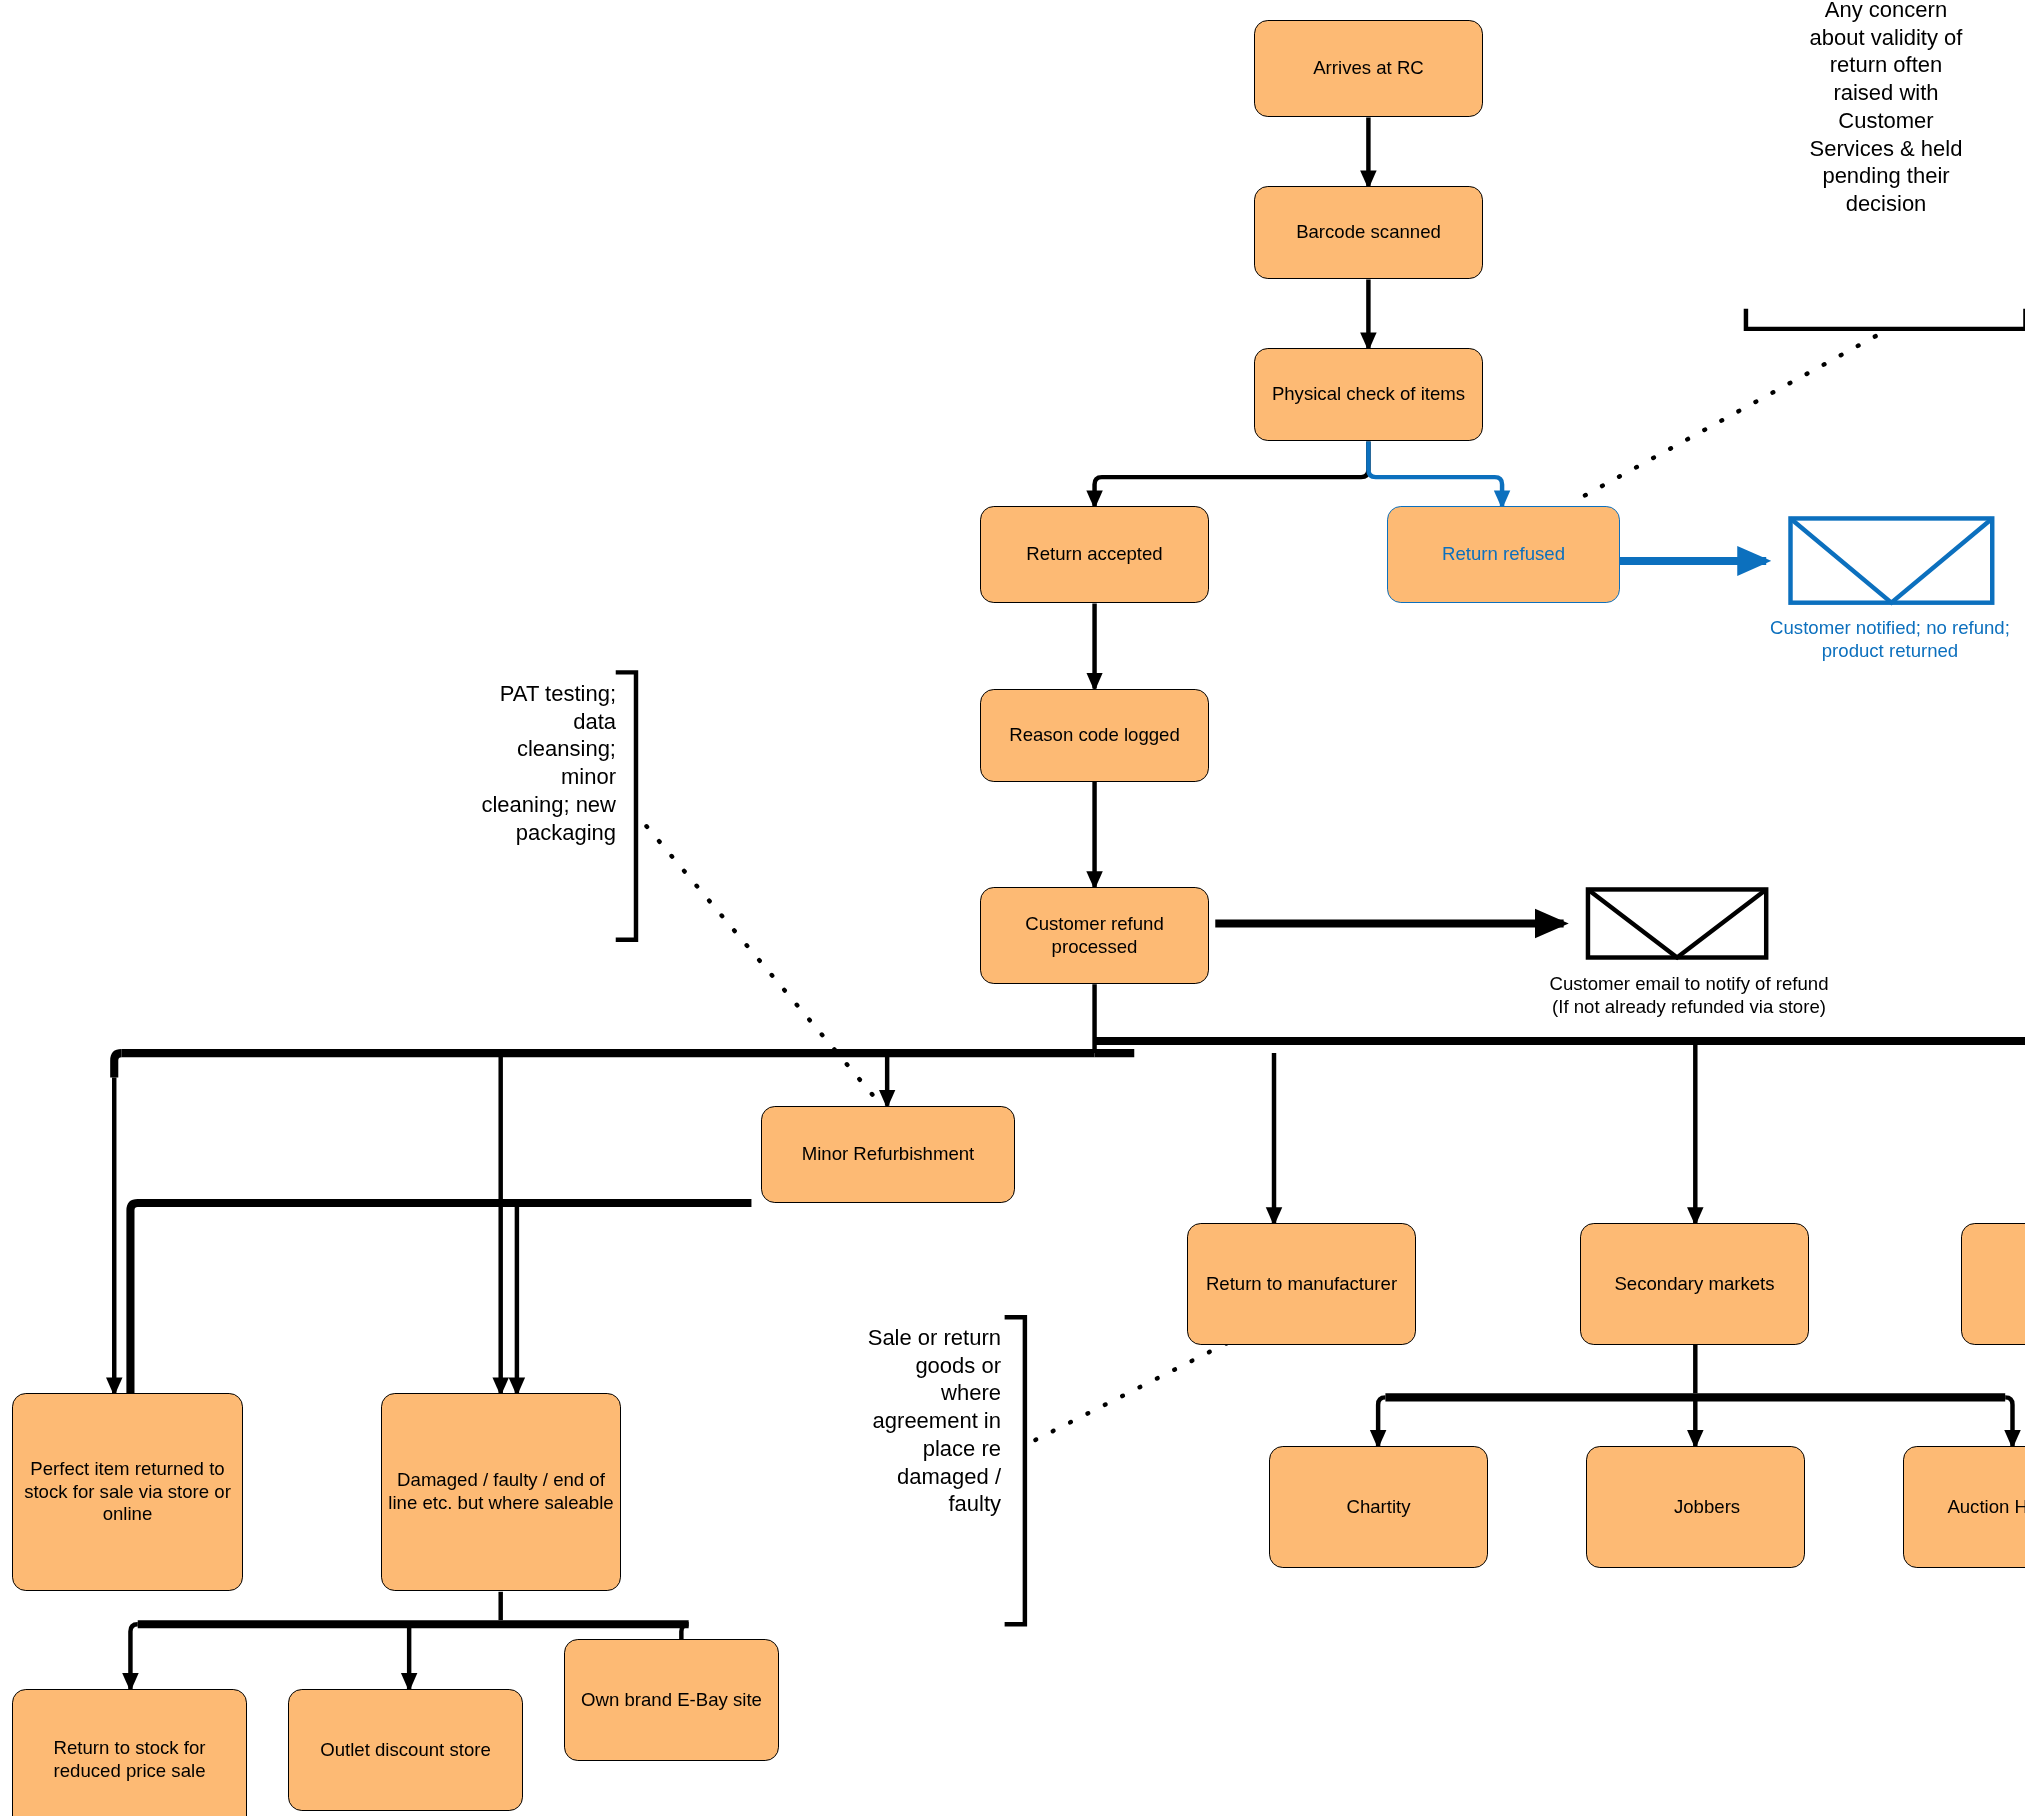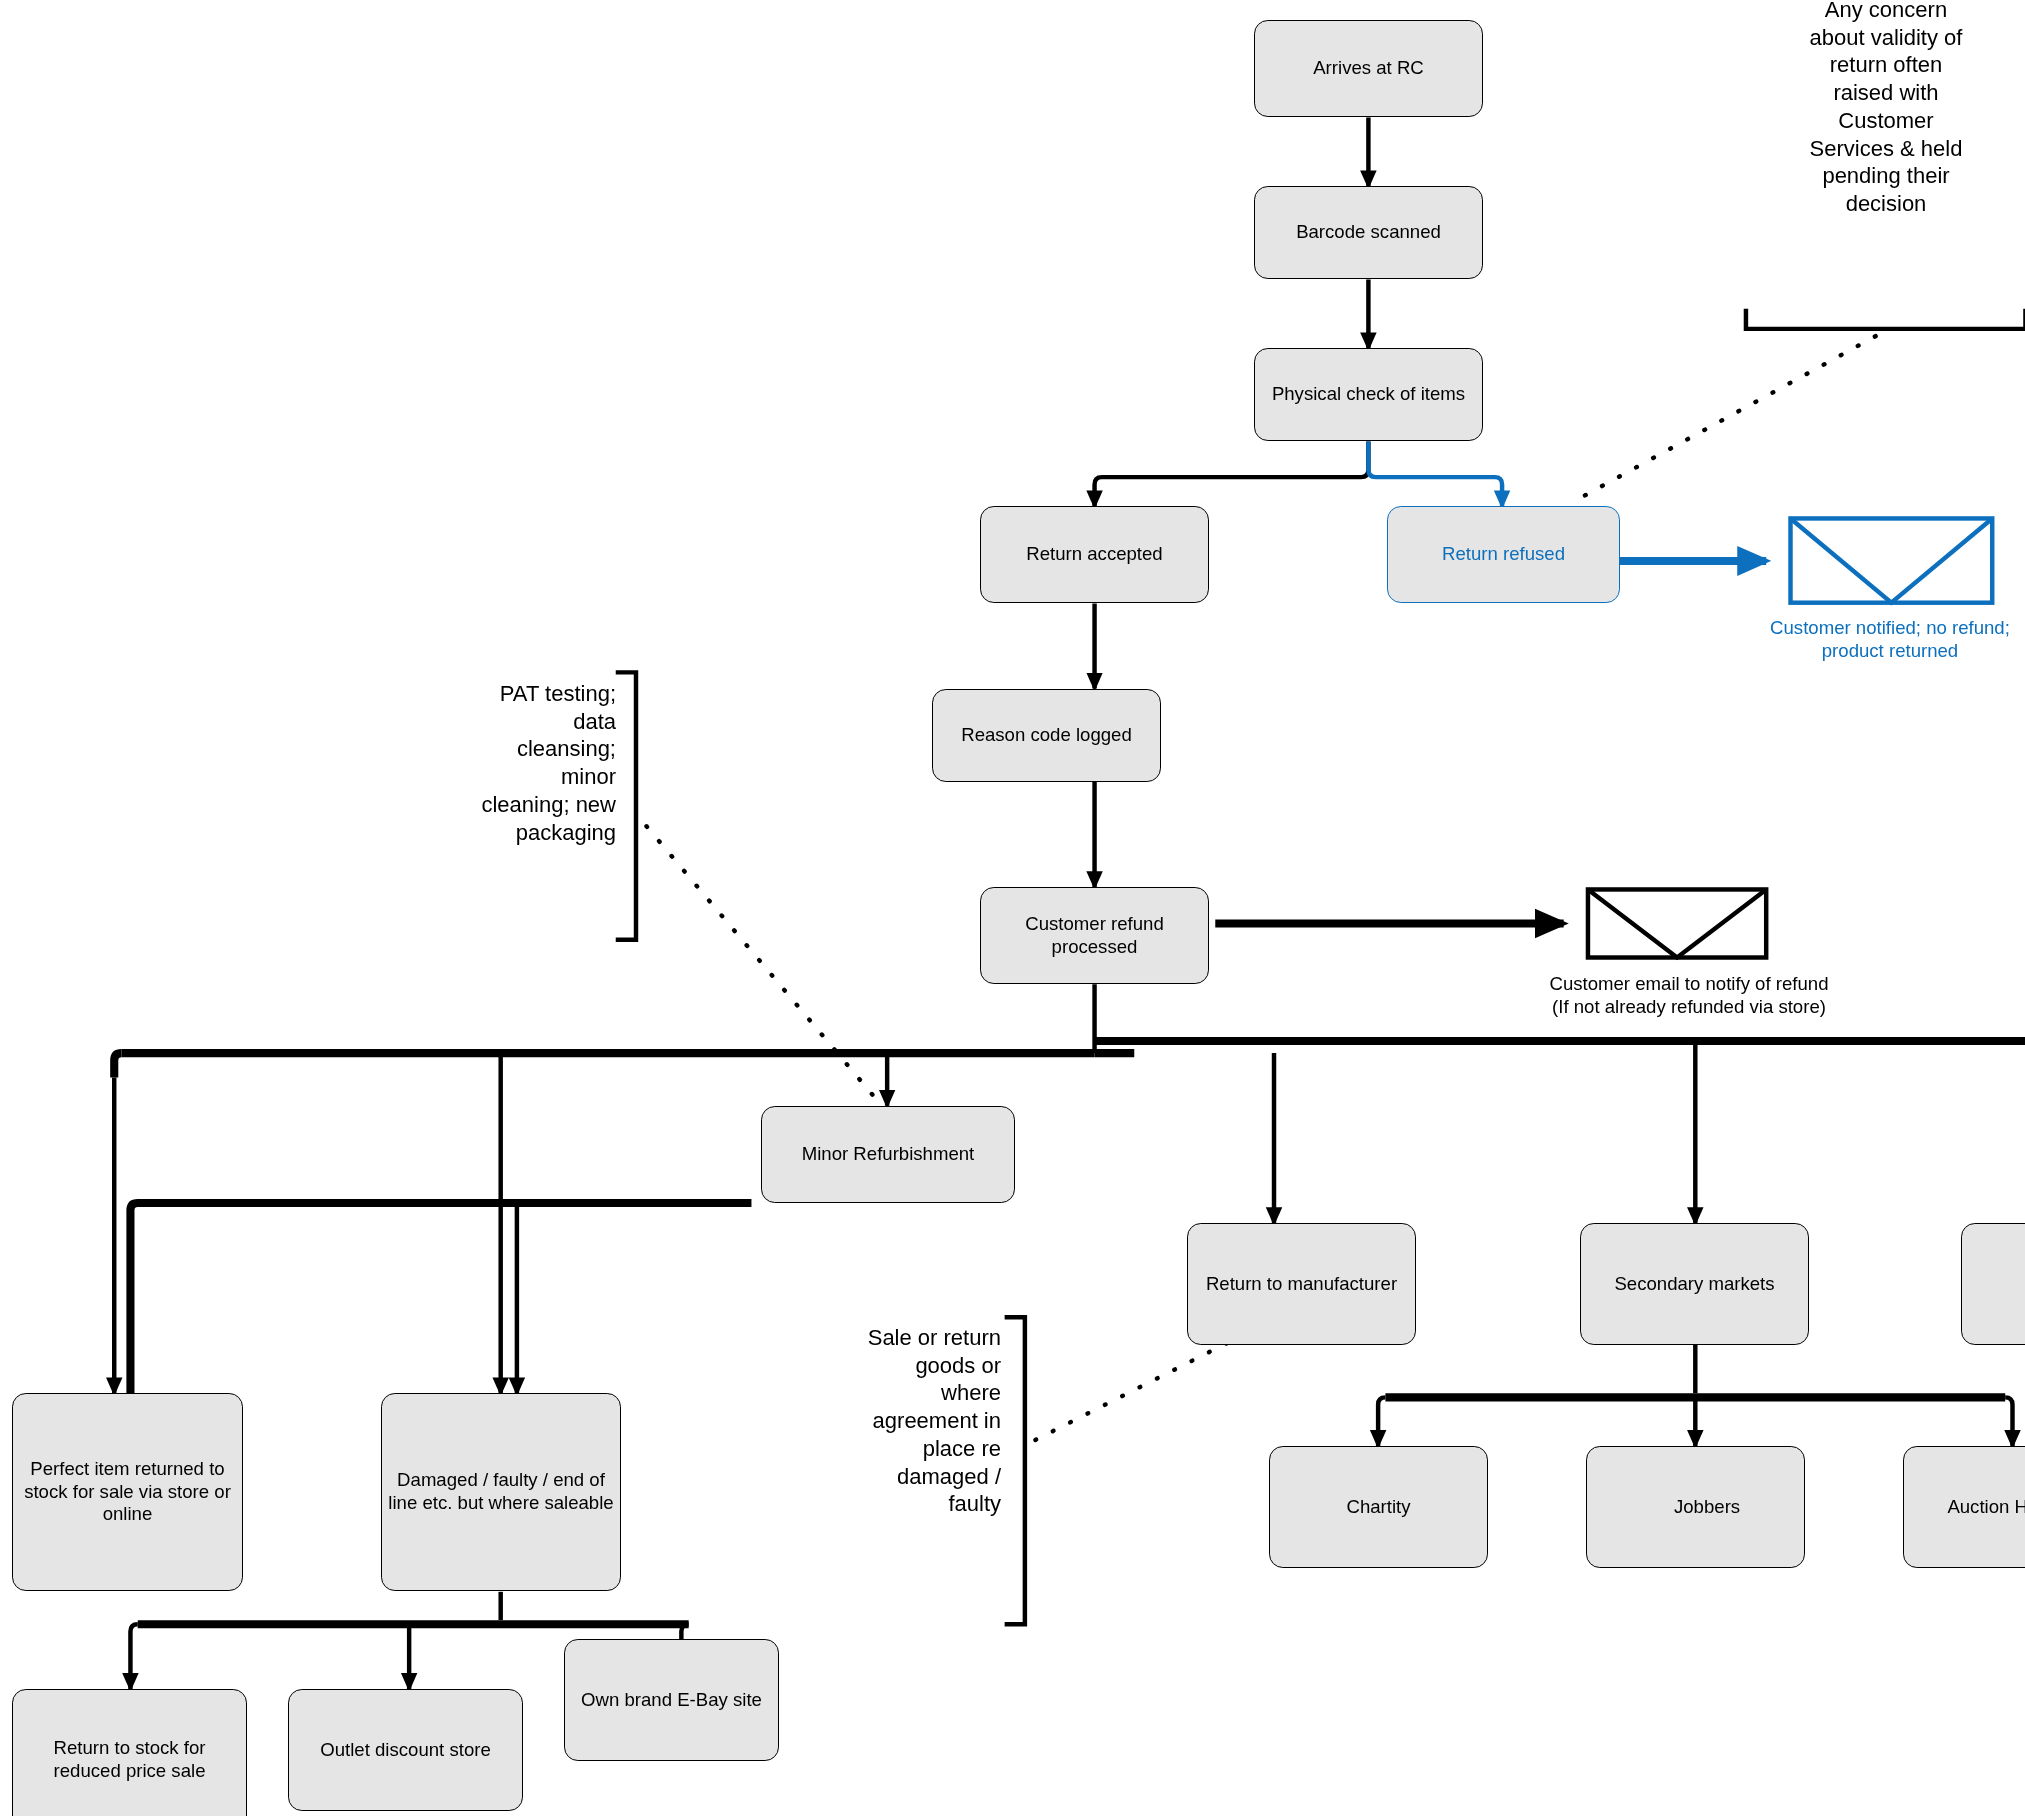--- a/index.html
+++ b/index.html
@@ -1,21 +1,21 @@
 <!DOCTYPE html>
 <html style="font-size:6.5px"><head>
 <meta charset="utf-8">
 <style>
   html,body{margin:0;padding:0;background:#ffffff;}
   #stage{position:relative;width:2546px;height:1817px;background:#ffffff;
          font-family:"Liberation Sans", sans-serif;overflow:hidden;}
   svg.layer{position:absolute;left:0;top:0;width:2546px;height:1817px;}
 
   .node{position:absolute;box-sizing:border-box;border:1.6px solid #000000;
-        border-radius:13.8px;background:#e5e5e5;display:flex;align-items:center;
+        border-radius:13.8px;background:#fdba74;display:flex;align-items:center;
         justify-content:center;text-align:center;color:#000000;
         font-size:18.6px;line-height:1.22;padding:2.4px 4.9px;}
   .node.blue{border-color:#0C70BE;color:#0C70BE;}
 
   .note{position:absolute;text-align:center;color:#000000;font-size:22px;
         line-height:1.26;white-space:pre-line;}
   .note.small{font-size:18.6px;}
   .note.blue{color:#0C70BE;font-size:18.6px;}
 </style>
 </head>
@@ -116,21 +116,21 @@
   <div class="node" style="left:1254px;top:20px;width:229px;height:97px;">Arrives at RC</div>
 
   <div class="node" style="left:1254px;top:186px;width:229px;height:93px;">Barcode scanned</div>
 
   <div class="node" style="left:1254px;top:348px;width:229px;height:93px;">Physical check of items</div>
 
   <div class="node" style="left:980px;top:506px;width:229px;height:97px;">Return accepted</div>
 
   <div class="node blue" style="left:1387px;top:506px;width:233px;height:97px;">Return refused</div>
 
-  <div class="node" style="left:932px;top:689px;width:229px;height:93px;">Reason code logged</div>
+  <div class="node" style="left:980px;top:689px;width:229px;height:93px;">Reason code logged</div>
 
   <div class="node" style="left:980px;top:887px;width:229px;height:97px;">Customer refund processed</div>
 
   <div class="node" style="left:761px;top:1106px;width:254px;height:97px;">Minor Refurbishment</div>
 
   <div class="node" style="left:12px;top:1393px;width:231px;height:198px;">Perfect item returned to stock for sale via store or online</div>
 
   <div class="node" style="left:381px;top:1393px;width:240px;height:198px;">Damaged / faulty / end of line etc. but where saleable</div>
 
   <div class="node" style="left:12px;top:1689px;width:235px;height:142px;">Return to stock for reduced price sale</div>

